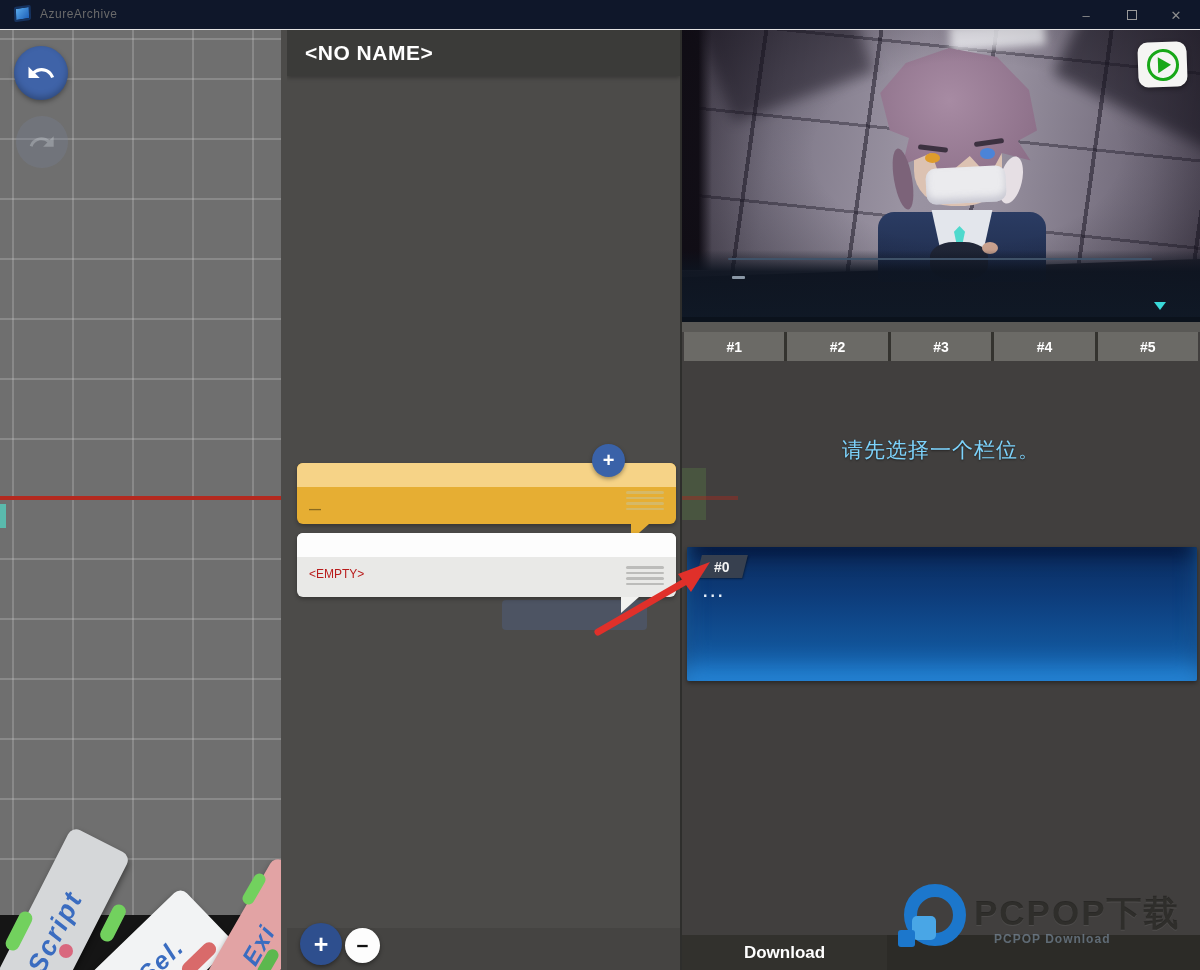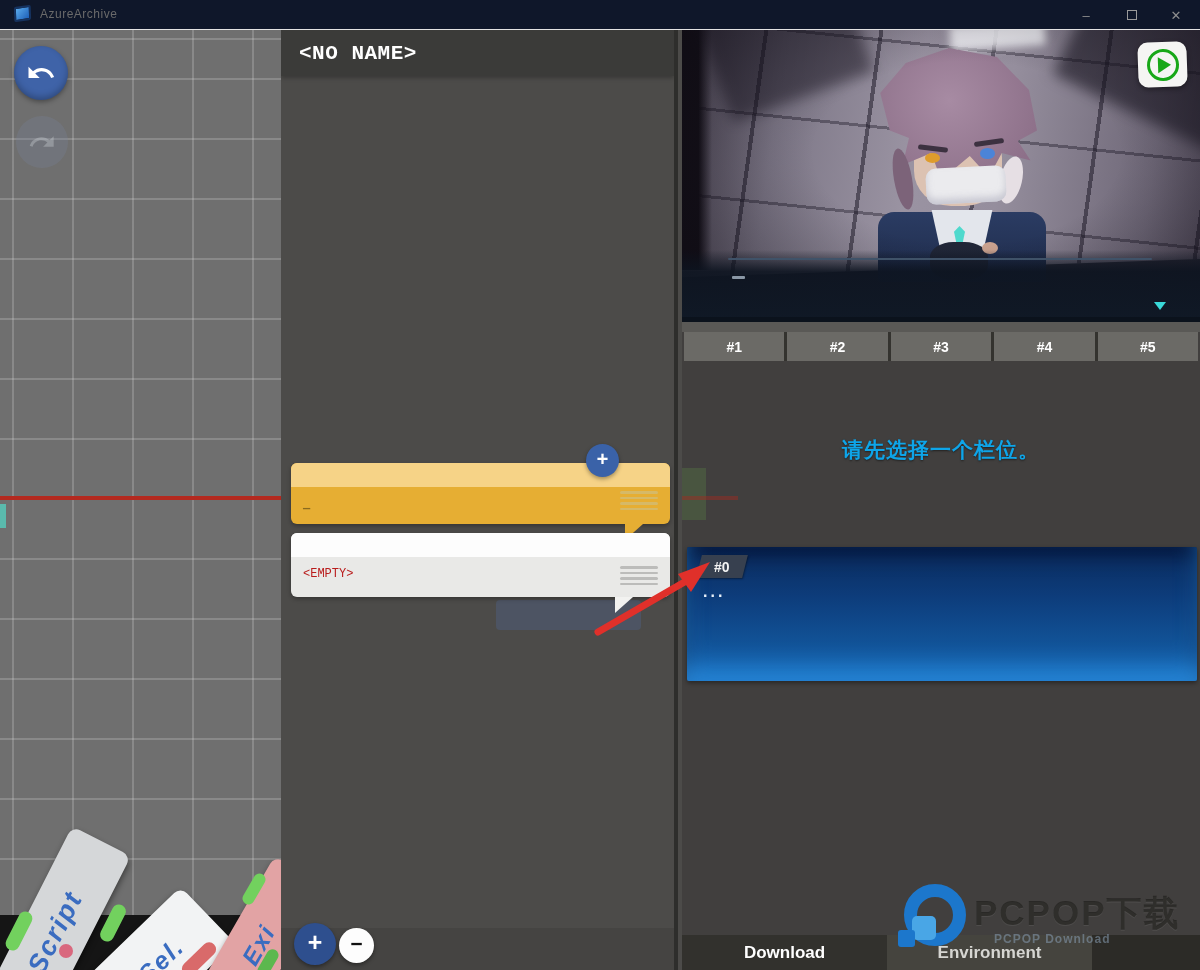--- a/index.html
+++ b/index.html
@@ -27,21 +27,21 @@
   .undo-btn { left:14px; top:16px; width:54px; height:54px; background:#3f63a8; box-shadow:0 2px 5px rgba(0,0,0,.35), inset 0 -3px 6px rgba(0,0,0,.25); }
   .redo-btn { left:16px; top:86px; width:52px; height:52px; background:rgba(120,132,156,.38); opacity:.75; }
   .redline { left:0; top:466px; width:281px; height:4px; background:#b4291f; }
   .teal-sliver { left:0; top:474px; width:6px; height:24px; background:#57c8b8; opacity:.85; }
   .dark-floor { left:0; top:885px; width:281px; height:55px; background:#151515; }
   .tag-card { position:absolute; border-radius:9px; box-shadow:2px 3px 6px rgba(0,0,0,.45); display:flex; align-items:center; justify-content:center; }
   .tag-text { writing-mode:vertical-rl; transform:rotate(180deg); font-style:italic; font-weight:bold; color:#3a6cc0; letter-spacing:2px; }
   .pill { position:absolute; border-radius:8px; }
 
   
-  .mid-panel { position:absolute; left:281px; top:30px; width:397px; height:940px; background:#4c4b49; border-right:4px solid #2e2e2c; overflow:hidden;font-family:Liberation Mono, monospace; }
+  .mid-panel { position:absolute; left:287px; top:30px; width:397px; height:940px; background:#4c4b49; border-right:4px solid #2e2e2c; overflow:hidden; }
   .mid-header { position:absolute; left:0; top:0; width:100%; height:46px; background:#3b3b39; box-shadow:0 2px 4px rgba(0,0,0,.25); display:flex; align-items:center; padding-left:18px; }
   .mid-header span { color:#fff; font-size:21px; font-weight:bold; letter-spacing:.5px; }
   .mid-footer { position:absolute; left:0; bottom:0; width:100%; height:42px; background:#454442; }
 
   .msg-card { position:absolute; left:10px; width:379px; border-radius:6px; }
   .card-yellow { top:433px; height:61px; background:#e6ae33; box-shadow:0 2px 4px rgba(0,0,0,.3); }
   .card-yellow .strip { position:absolute; left:0; top:0; width:100%; height:24px; background:#f6d387; border-radius:6px 6px 0 0; }
   .card-yellow .dash { position:absolute; left:12px; top:39px; color:#8a6a1f; font-size:12px; font-weight:bold; }
   .tail-yellow { position:absolute; left:344px; top:494px; width:0; height:0; border-left:18px solid #e6ae33; border-bottom:16px solid transparent; }
   .card-white { top:503px; height:64px; background:#e9e9e7; box-shadow:0 2px 4px rgba(0,0,0,.3); }
@@ -97,21 +97,21 @@
   .dlg-bottom { position:absolute; left:0; bottom:0; width:100%; height:5px; background:#0b121c; }
   .play-btn { position:absolute; left:456px; top:12px; width:49px; height:45px; background:#f5f5f3; border-radius:10px; transform:rotate(-2deg); display:flex; align-items:center; justify-content:center; box-shadow:0 2px 5px rgba(0,0,0,.4); z-index:12; }
   .play-ring { width:32px; height:32px; border:3px solid #18a818; border-radius:50%; display:flex; align-items:center; justify-content:center; }
   .play-tri { width:0; height:0; border-top:8px solid transparent; border-bottom:8px solid transparent; border-left:13px solid #18a818; margin-left:3px; }
 
   
   .tab-strip-light { position:absolute; left:0; top:292px; width:518px; height:10px; background:#5a5956; }
   .slot-tabs { position:absolute; left:2px; top:302px; width:514px; height:29px; background:#34332f; display:flex; gap:3px; }
   .slot-tab { flex:1; background:#6b6a66; color:#fff; font-weight:bold; font-size:14px; display:flex; align-items:center; justify-content:center; }
 
-  .hint { position:absolute; left:0; top:406px; width:518px; text-align:center; color:#0ea5e9; font-size:21px; font-weight:bold; text-shadow:0 1px 2px rgba(0,0,0,.5); letter-spacing:1px; }
+  .hint { position:absolute; left:0; top:406px; width:518px; text-align:center; color:#7dd3fc; font-size:21px; font-weight:normal; text-shadow:0 1px 2px rgba(0,0,0,.5); letter-spacing:1px; }
   .ghost-green { position:absolute; left:-2px; top:438px; width:26px; height:52px; background:rgba(90,125,70,.35); }
   .ghost-red { position:absolute; left:0; top:466px; width:56px; height:4px; background:rgba(165,42,30,.45); }
 
   
   .slot0 { position:absolute; left:5px; top:517px; width:510px; height:134px; border-radius:2px;
     background:linear-gradient(180deg,#0a2a5c 0%,#0d3d7c 38%,#115094 68%,#1668b4 100%);
     box-shadow:inset 0 -16px 24px -4px rgba(45,150,235,.7), inset 0 8px 18px rgba(0,8,35,.55), 0 2px 4px rgba(0,0,0,.4); }
   .slot0-tag { position:absolute; left:12px; top:8px; width:46px; height:23px; background:#37404f; transform:skewX(-14deg); display:flex; align-items:center; justify-content:center; box-shadow:1px 1px 2px rgba(0,0,0,.4); }
   .slot0-tag span { transform:skewX(14deg); color:#f2f2f2; font-size:14px; font-weight:bold; }
   .slot0-dots { position:absolute; left:16px; top:36px; color:#eaf2fa; font-size:16px; font-weight:bold; letter-spacing:3px; }
@@ -278,21 +278,20 @@
 
     <div class="slot0">
       <div class="slot0-tag">
         <span>#0</span>
       </div>
       <div class="slot0-dots">...</div>
     </div>
 
     <div class="bottom-bar">
       <div class="bt-char">Download</div>
-      <div class="bt-env">Environment</div>
     </div>
   </div>
 
   <svg class="red-arrow" width="134" height="88" viewBox="0 0 134 88">
     <line x1="10" y1="80" x2="100" y2="28" stroke="#e0302a" stroke-width="7" stroke-linecap="round"></line>
     <polygon points="122,10 90,22 103,40" fill="#e0302a"></polygon>
   </svg>
 
   <div class="watermark">
     <div class="wm-ring"></div>

